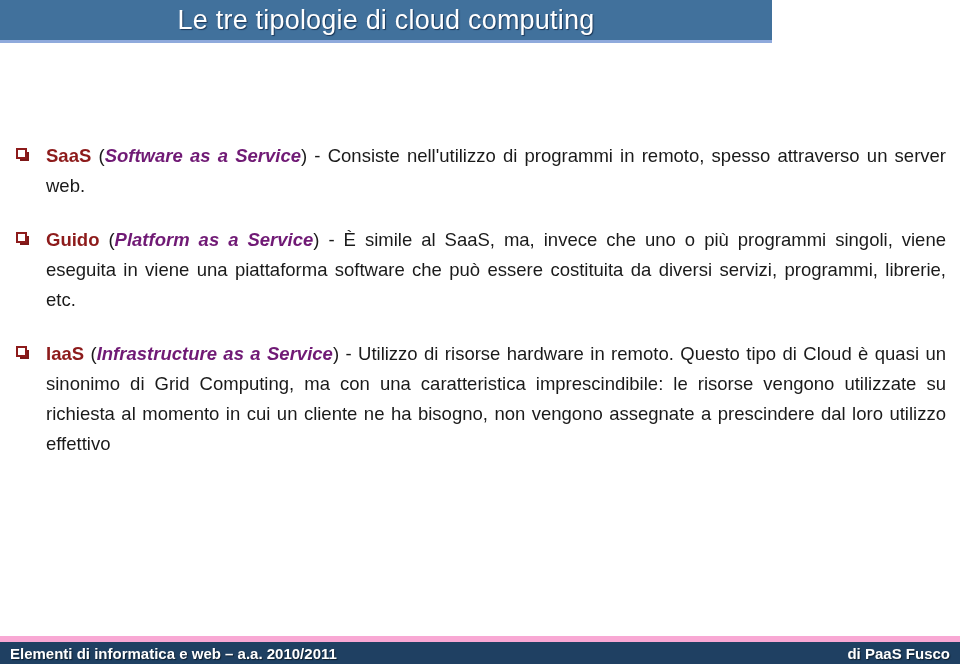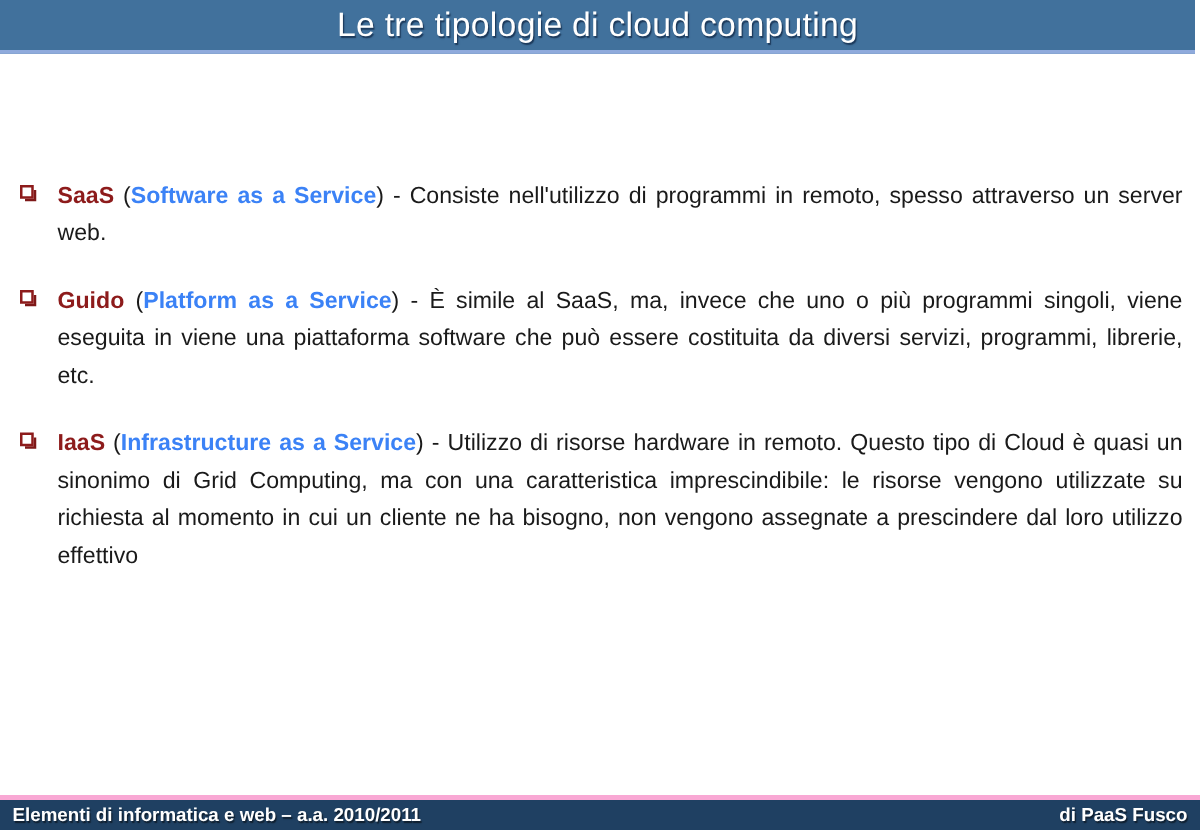--- a/index.html
+++ b/index.html
@@ -17,21 +17,21 @@
     overflow: hidden;
     font-family: "Liberation Sans", sans-serif;
     box-sizing: border-box;
   }
 
   
   .title-bar {
     position: absolute;
     left: 0;
     top: 0;
-    width: 956px;
+    width: 772px;
     height: 43px;
     background: #41719c;
     border-bottom: 3px solid #8faadc;
     box-sizing: border-box;
     display: flex;
     align-items: center;
     justify-content: center;
   }
 
   .title-text {
@@ -100,34 +100,35 @@
     box-shadow: 3px 3px 0 -1px #7e1818;
     box-sizing: border-box;
   }
 
   .term {
     color: #8d1b1b;
     font-weight: 700;
     margin-top: 44px;
   }
   .expansion {
-    color: #3b82f6;
+    color: #701a75;
     font-weight: 700;
+    font-style: italic;
   }
   .paren { color: #1a1a1a; font-weight: 400; font-style: normal; }
 
   
   .footer-bar {
     position: absolute;
     left: 0;
     bottom: 0;
     width: 960px;
     height: 28px;
     background: #1f4062;
-    border-top: 4px solid #f9a8d4;
+    border-top: 6px solid #f9a8d4;
     box-sizing: border-box;
     display: flex;
     align-items: center;
     justify-content: space-between;
     padding: 0 10px;
   }
 
   .footer-left, .footer-right {
     color: #ffffff;
     font-size: 15px;

